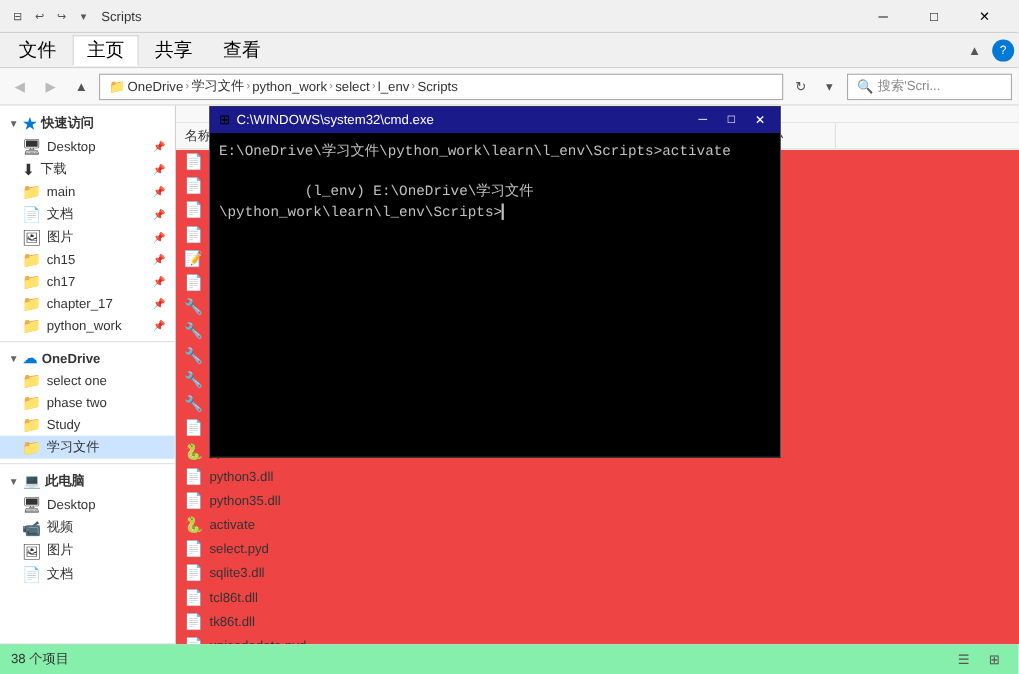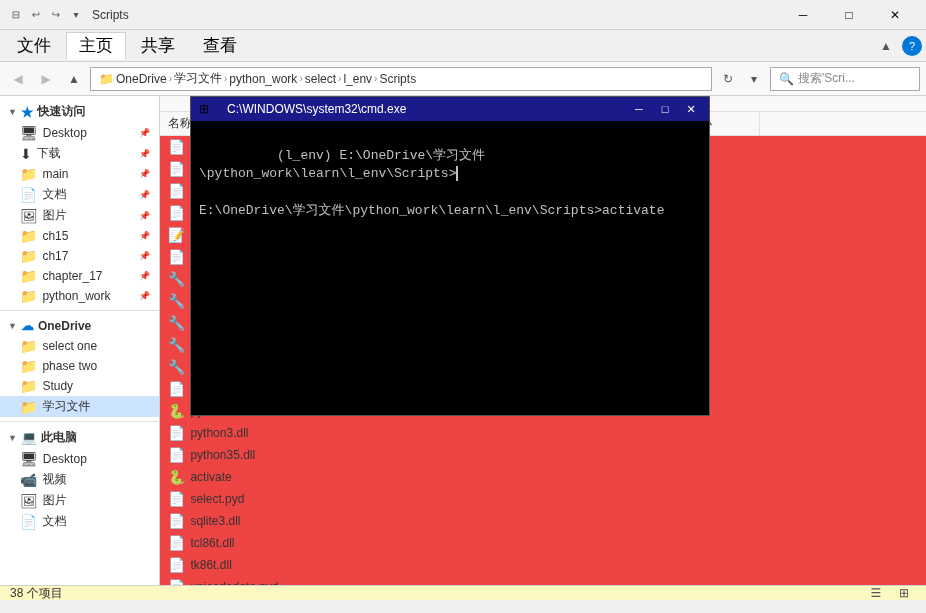--- a/index.html
+++ b/index.html
@@ -180,22 +180,22 @@
       white-space: nowrap;
     }
     .file-cell.name { width: 240px; display: flex; align-items: center; gap: 5px; }
     .file-cell.date { width: 160px; color: #555; }
     .file-cell.type { width: 120px; color: #555; }
     .file-cell.size { width: 80px; color: #555; text-align: right; }
     .file-icon { font-size: 14px; min-width: 16px; }
 
     
     .status-bar {
-      height: 15px;
-      background: #fef9c3;
+      height: 28px;
+      background: #86efac;
       border-top: 1px solid #d0d0d0;
       display: flex;
       align-items: center;
       padding: 0 10px;
       font-size: 12px;
       color: #333;
       gap: 8px;
     }
     .status-bar-right { margin-left: auto; display: flex; gap: 4px; }
 
@@ -213,21 +213,21 @@
       flex-direction: column;
     }
     .cmd-titlebar {
       height: 24px;
       background: #1a1a8a;
       display: flex;
       align-items: center;
       padding: 0 8px;
       gap: 6px;
     }
-    .cmd-title { color: white; font-size: 12px; flex: 1; margin-left: 12px; }
+    .cmd-title { color: white; font-size: 12px; flex: 1; }
     .cmd-btn { color: white; font-size: 11px; cursor: pointer; width: 20px; height: 20px; display: flex; align-items: center; justify-content: center; }
     .cmd-body {
       flex: 1;
       background: #000;
       padding: 8px;
       font-family: 'Consolas', 'Courier New', monospace;
       font-size: 13px;
       color: #c0c0c0;
       overflow: hidden;
     }
@@ -616,24 +616,24 @@
 
     <div class="cmd-overlay" style="top:0;left:30px;">
       <div class="cmd-titlebar">
         <span style="font-size:12px;">⊞</span>
         <span class="cmd-title">C:\WINDOWS\system32\cmd.exe</span>
         <span class="cmd-btn">─</span>
         <span class="cmd-btn">□</span>
         <span class="cmd-btn">✕</span>
       </div>
       <div class="cmd-body">
+        <div class="cmd-line">E:\OneDrive\学习文件\python_work\learn\l_env\Scripts&gt;activate</div>
         <div class="cmd-line">
           <span>(l_env) E:\OneDrive\学习文件\python_work\learn\l_env\Scripts&gt;</span><span style="animation:blink 1s infinite;border-left:2px solid #c0c0c0;"> </span>
         </div>
-        <div class="cmd-line">E:\OneDrive\学习文件\python_work\learn\l_env\Scripts&gt;activate</div>
       </div>
     </div>
 
   </div>
 
 </div>
 
 <div class="status-bar">
   <span>38 个项目</span>
   <div class="status-bar-right">

